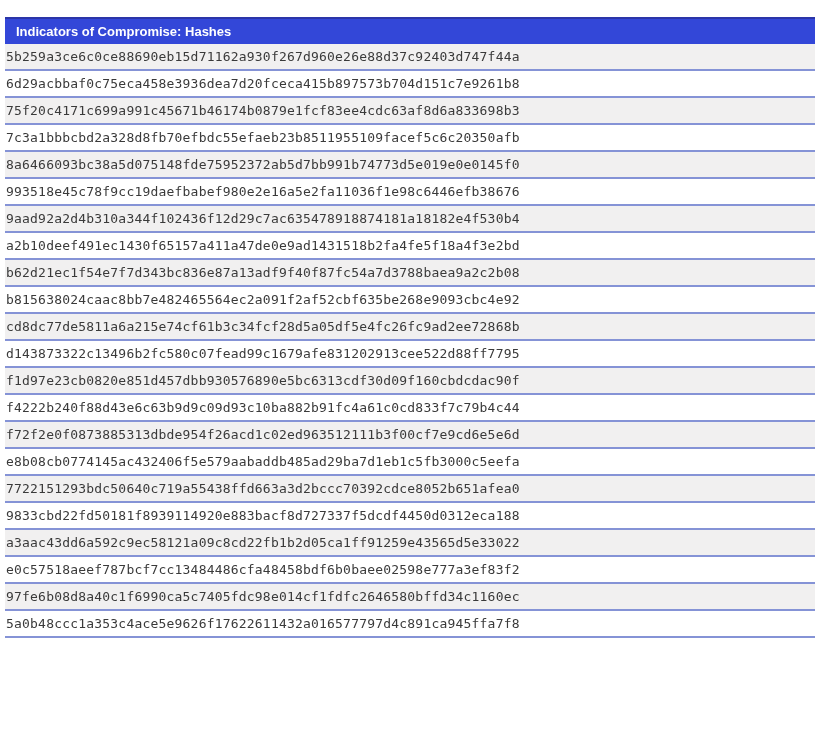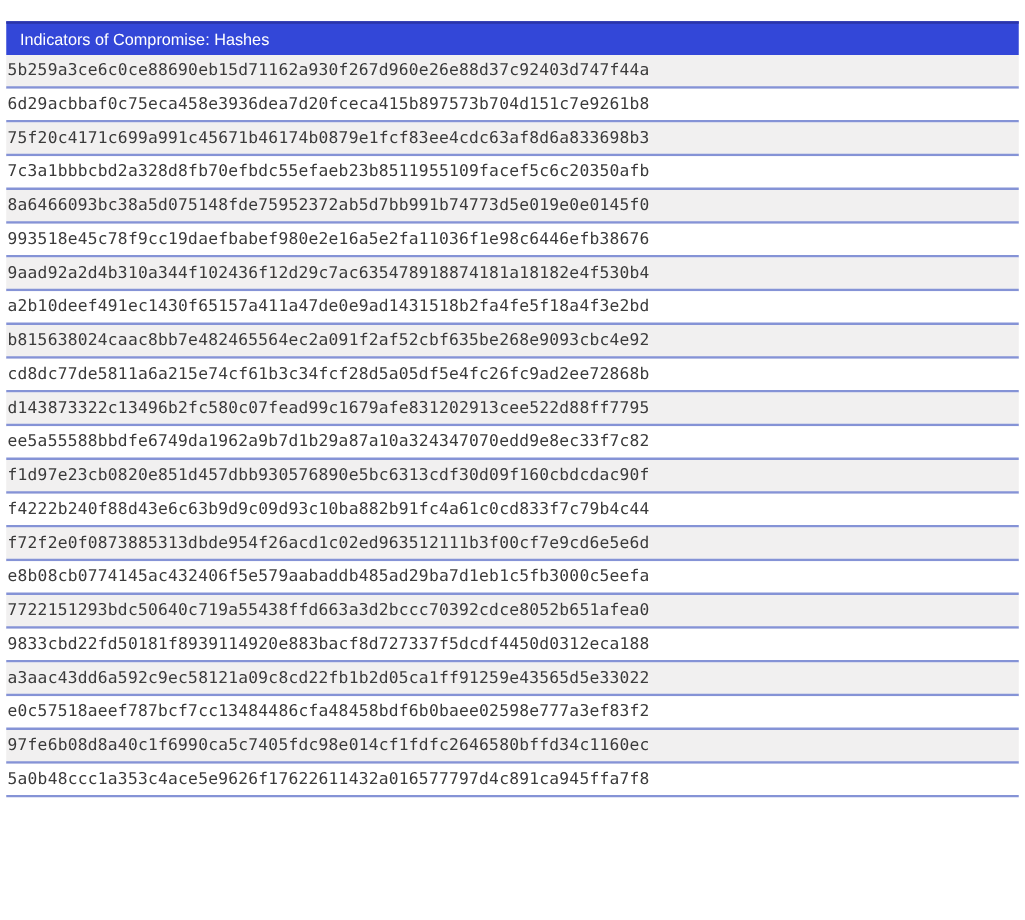--- a/index.html
+++ b/index.html
@@ -20,21 +20,21 @@
   .ioc-table {
     width: 810px;
     margin: 7px 5px 0 5px;
     font-family: "DejaVu Sans Mono", "Liberation Mono", monospace;
   }
   .ioc-header {
     background: var(--header-bg);
     border-top: 2px solid var(--header-border);
     color: #ffffff;
     font-family: "Liberation Sans", "DejaVu Sans", sans-serif;
-    font-weight: normal;
+    font-weight: bold;
     font-size: 13px;
     height: 27px;
     line-height: 25px;
     padding: 0 0 0 11px;
     margin-top: 17px;
   }
   .ioc-row {
     height: 27px;
     line-height: 25px;
     padding: 0 0 0 1px;
@@ -61,24 +61,24 @@
   </div>
   <div id="rows-container">
       <div class="ioc-row"><span class="hash-value">5b259a3ce6c0ce88690eb15d71162a930f267d960e26e88d37c92403d747f44a</span></div>
       <div class="ioc-row"><span class="hash-value">6d29acbbaf0c75eca458e3936dea7d20fceca415b897573b704d151c7e9261b8</span></div>
       <div class="ioc-row"><span class="hash-value">75f20c4171c699a991c45671b46174b0879e1fcf83ee4cdc63af8d6a833698b3</span></div>
       <div class="ioc-row"><span class="hash-value">7c3a1bbbcbd2a328d8fb70efbdc55efaeb23b8511955109facef5c6c20350afb</span></div>
       <div class="ioc-row"><span class="hash-value">8a6466093bc38a5d075148fde75952372ab5d7bb991b74773d5e019e0e0145f0</span></div>
       <div class="ioc-row"><span class="hash-value">993518e45c78f9cc19daefbabef980e2e16a5e2fa11036f1e98c6446efb38676</span></div>
       <div class="ioc-row"><span class="hash-value">9aad92a2d4b310a344f102436f12d29c7ac635478918874181a18182e4f530b4</span></div>
       <div class="ioc-row"><span class="hash-value">a2b10deef491ec1430f65157a411a47de0e9ad1431518b2fa4fe5f18a4f3e2bd</span></div>
+      <div class="ioc-row"><span class="hash-value">b62d21ec1f54e7f7d343bc836e87a13adf9f40f87fc54a7d3788baea9a2c2b08</span></div>
       <div class="ioc-row"><span class="hash-value">b815638024caac8bb7e482465564ec2a091f2af52cbf635be268e9093cbc4e92</span></div>
       <div class="ioc-row"><span class="hash-value">cd8dc77de5811a6a215e74cf61b3c34fcf28d5a05df5e4fc26fc9ad2ee72868b</span></div>
       <div class="ioc-row"><span class="hash-value">d143873322c13496b2fc580c07fead99c1679afe831202913cee522d88ff7795</span></div>
-      <div class="ioc-row"><span class="hash-value">ee5a55588bbdfe6749da1962a9b7d1b29a87a10a324347070edd9e8ec33f7c82</span></div>
       <div class="ioc-row"><span class="hash-value">f1d97e23cb0820e851d457dbb930576890e5bc6313cdf30d09f160cbdcdac90f</span></div>
       <div class="ioc-row"><span class="hash-value">f4222b240f88d43e6c63b9d9c09d93c10ba882b91fc4a61c0cd833f7c79b4c44</span></div>
       <div class="ioc-row"><span class="hash-value">f72f2e0f0873885313dbde954f26acd1c02ed963512111b3f00cf7e9cd6e5e6d</span></div>
       <div class="ioc-row"><span class="hash-value">e8b08cb0774145ac432406f5e579aabaddb485ad29ba7d1eb1c5fb3000c5eefa</span></div>
       <div class="ioc-row"><span class="hash-value">7722151293bdc50640c719a55438ffd663a3d2bccc70392cdce8052b651afea0</span></div>
       <div class="ioc-row"><span class="hash-value">9833cbd22fd50181f8939114920e883bacf8d727337f5dcdf4450d0312eca188</span></div>
       <div class="ioc-row"><span class="hash-value">a3aac43dd6a592c9ec58121a09c8cd22fb1b2d05ca1ff91259e43565d5e33022</span></div>
       <div class="ioc-row"><span class="hash-value">e0c57518aeef787bcf7cc13484486cfa48458bdf6b0baee02598e777a3ef83f2</span></div>
       <div class="ioc-row"><span class="hash-value">97fe6b08d8a40c1f6990ca5c7405fdc98e014cf1fdfc2646580bffd34c1160ec</span></div>
       <div class="ioc-row"><span class="hash-value">5a0b48ccc1a353c4ace5e9626f17622611432a016577797d4c891ca945ffa7f8</span></div>

